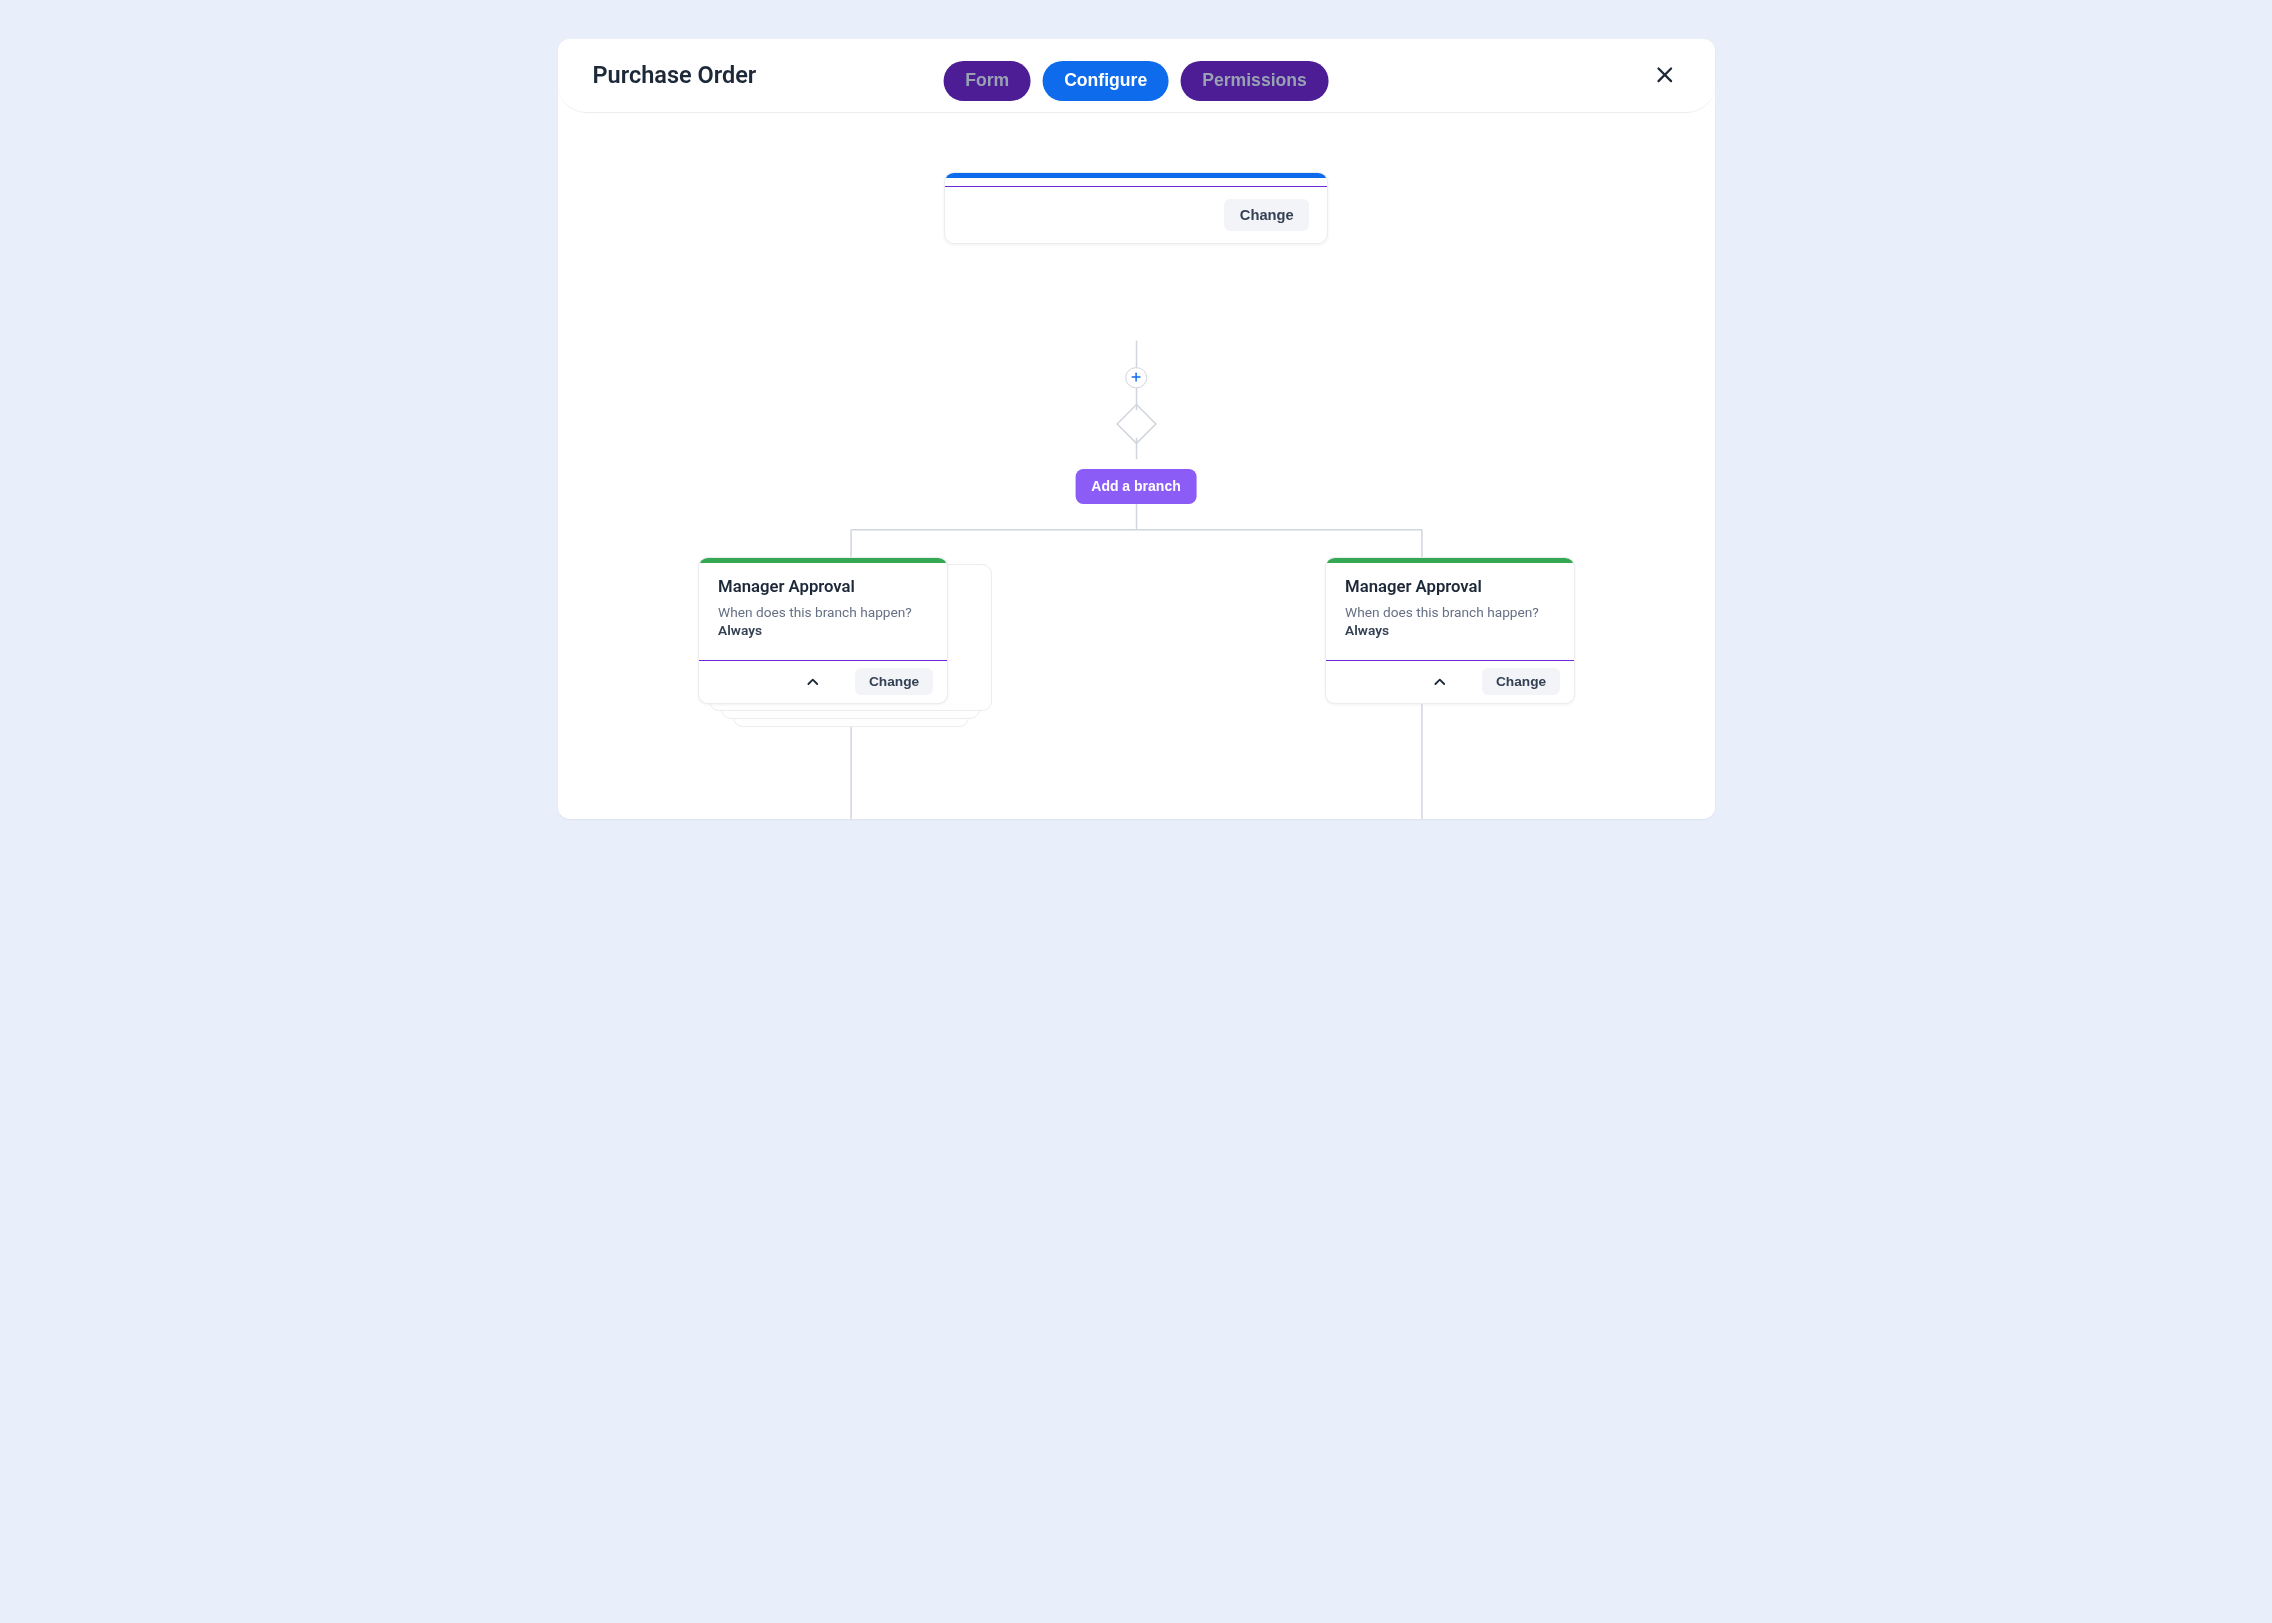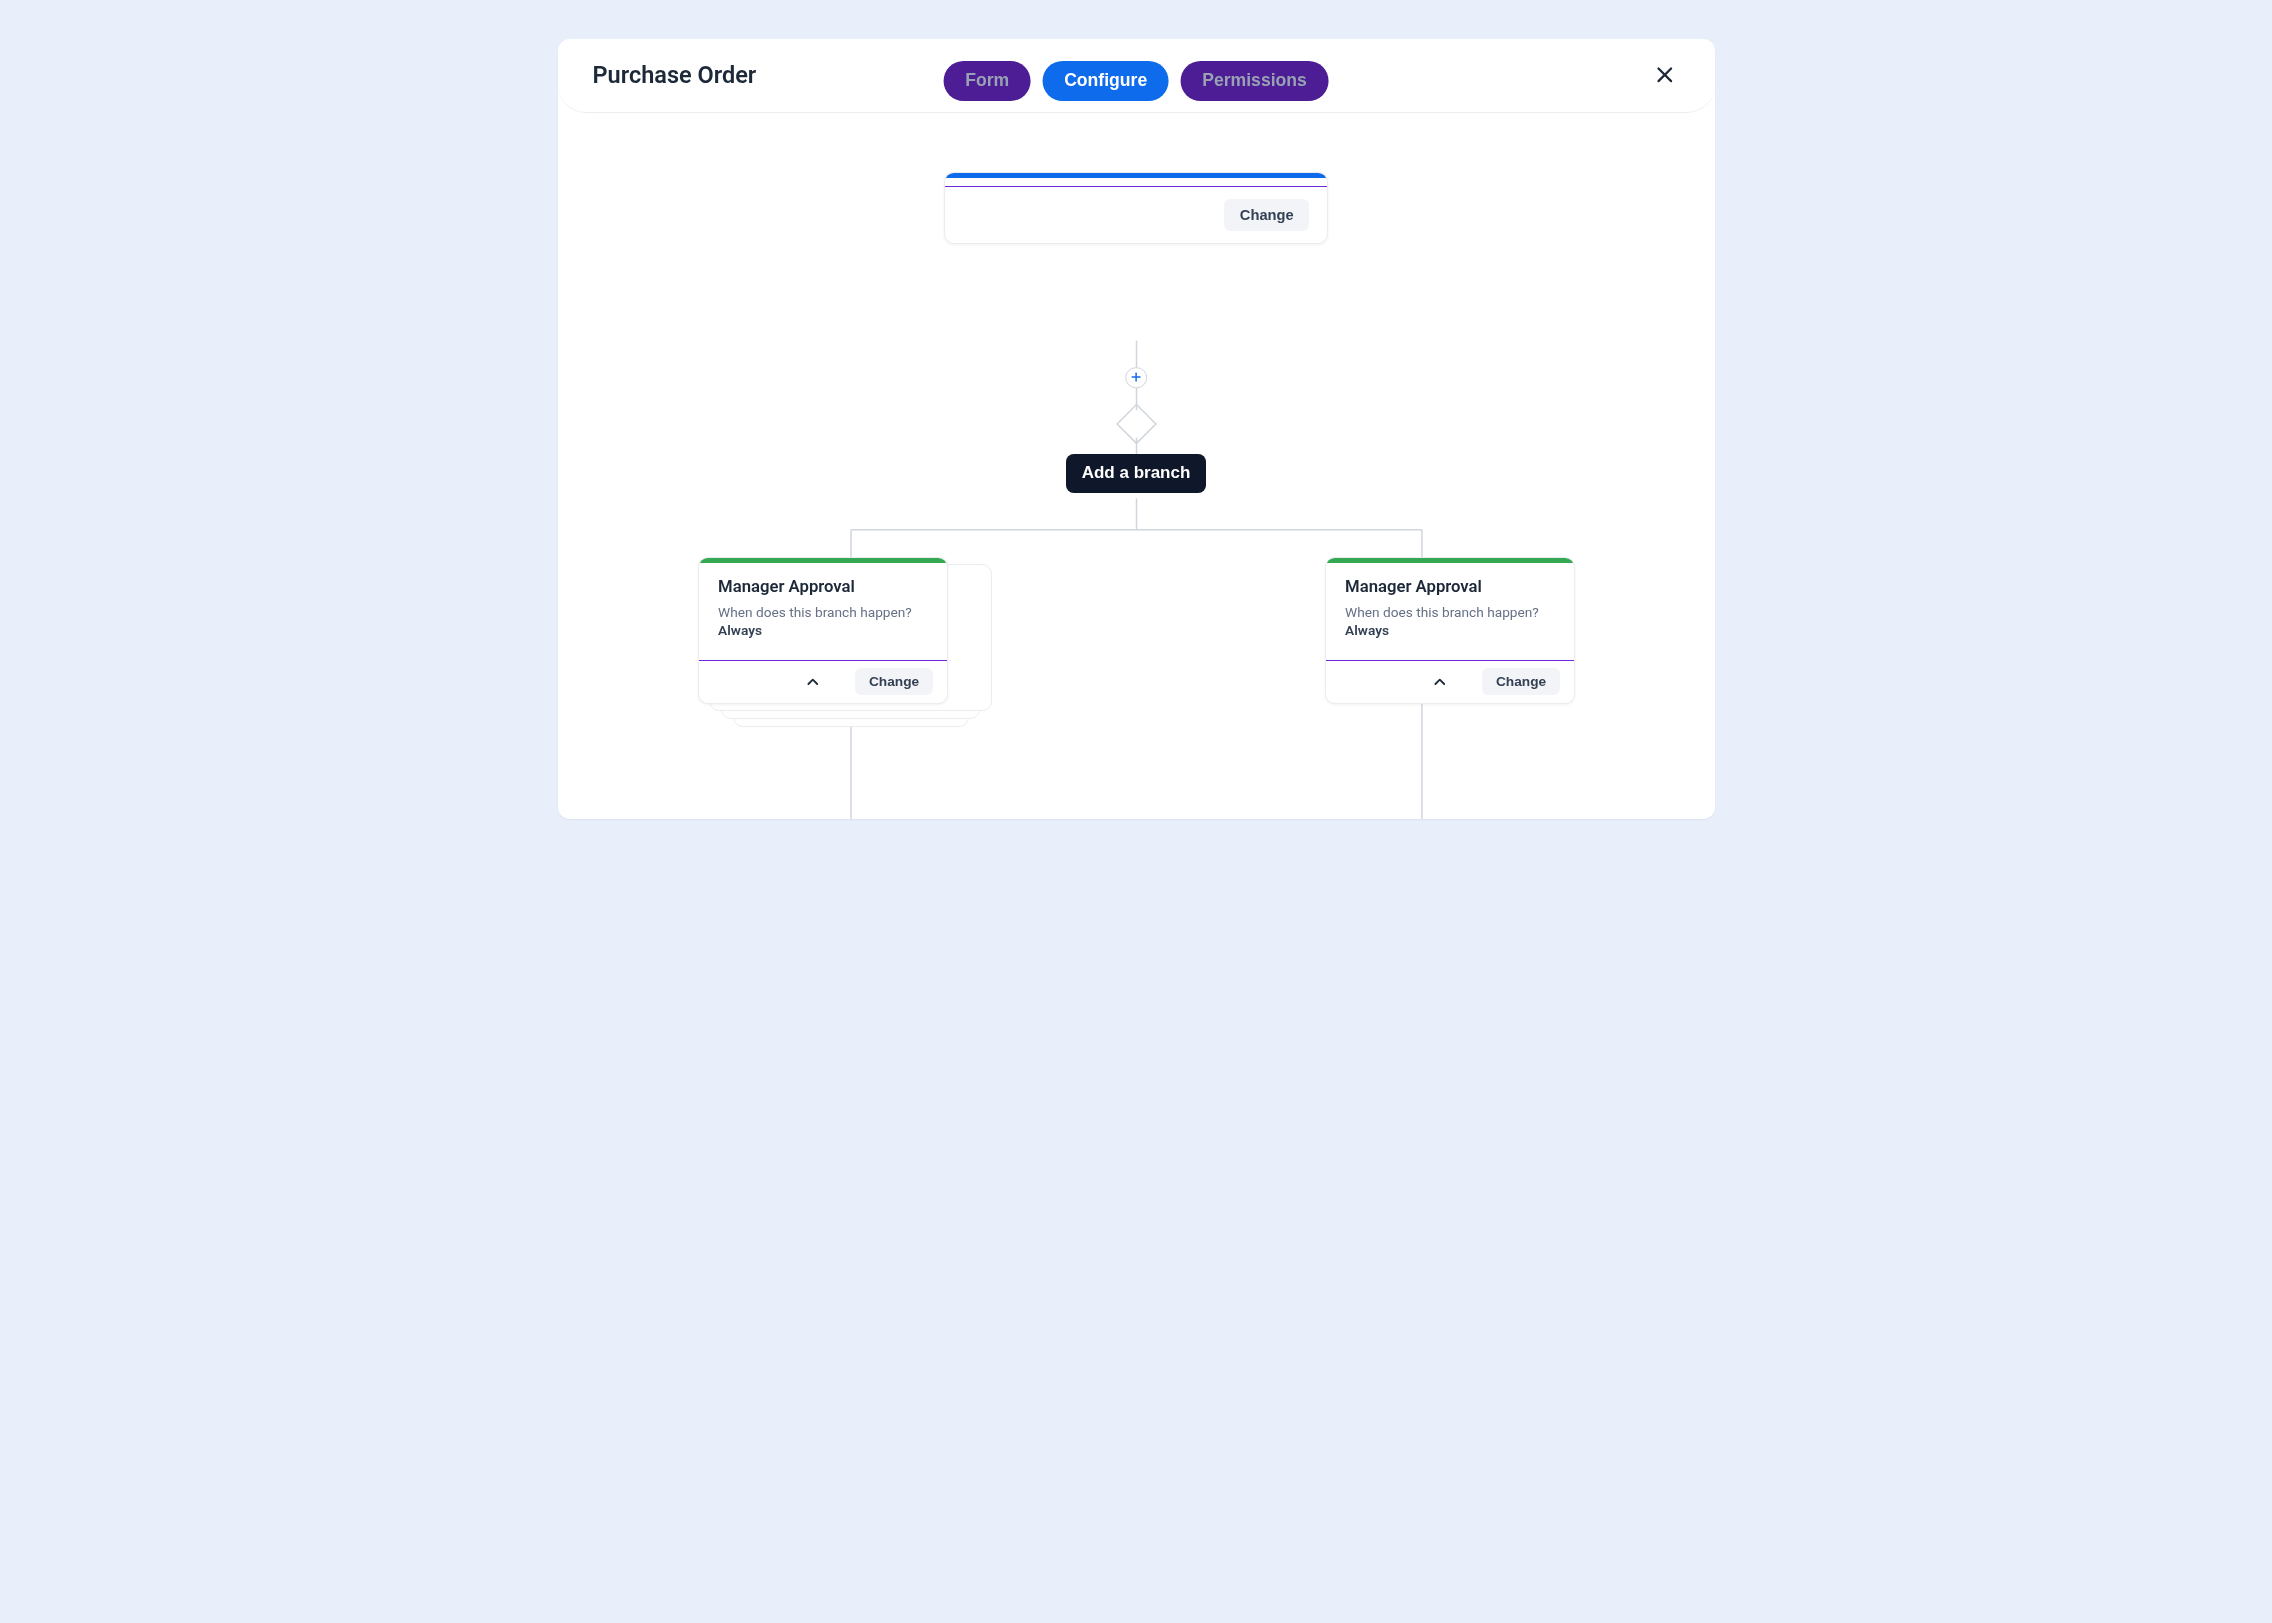--- a/index.html
+++ b/index.html
@@ -148,26 +148,26 @@
     color: #0E6BEB;
     padding: 0;
   }
   .plus-btn svg { display:block; }
 
   
   .add-branch-btn {
     position: absolute;
     left: 50%;
     transform: translateX(-50%);
-    top: 282px;
-    background: #0f172a;
+    top: 297px;
+    background: #8b5cf6;
     color: #fff;
     border: none;
     padding: 9.8px 15.7px;
-    font-size: 17px;
+    font-size: 14px;
     font-weight: 600;
     border-radius: 7.8px;
     cursor: pointer;
   }
 
   
   .branch-node {
     width: 250px;
     top: 385px;
   }

